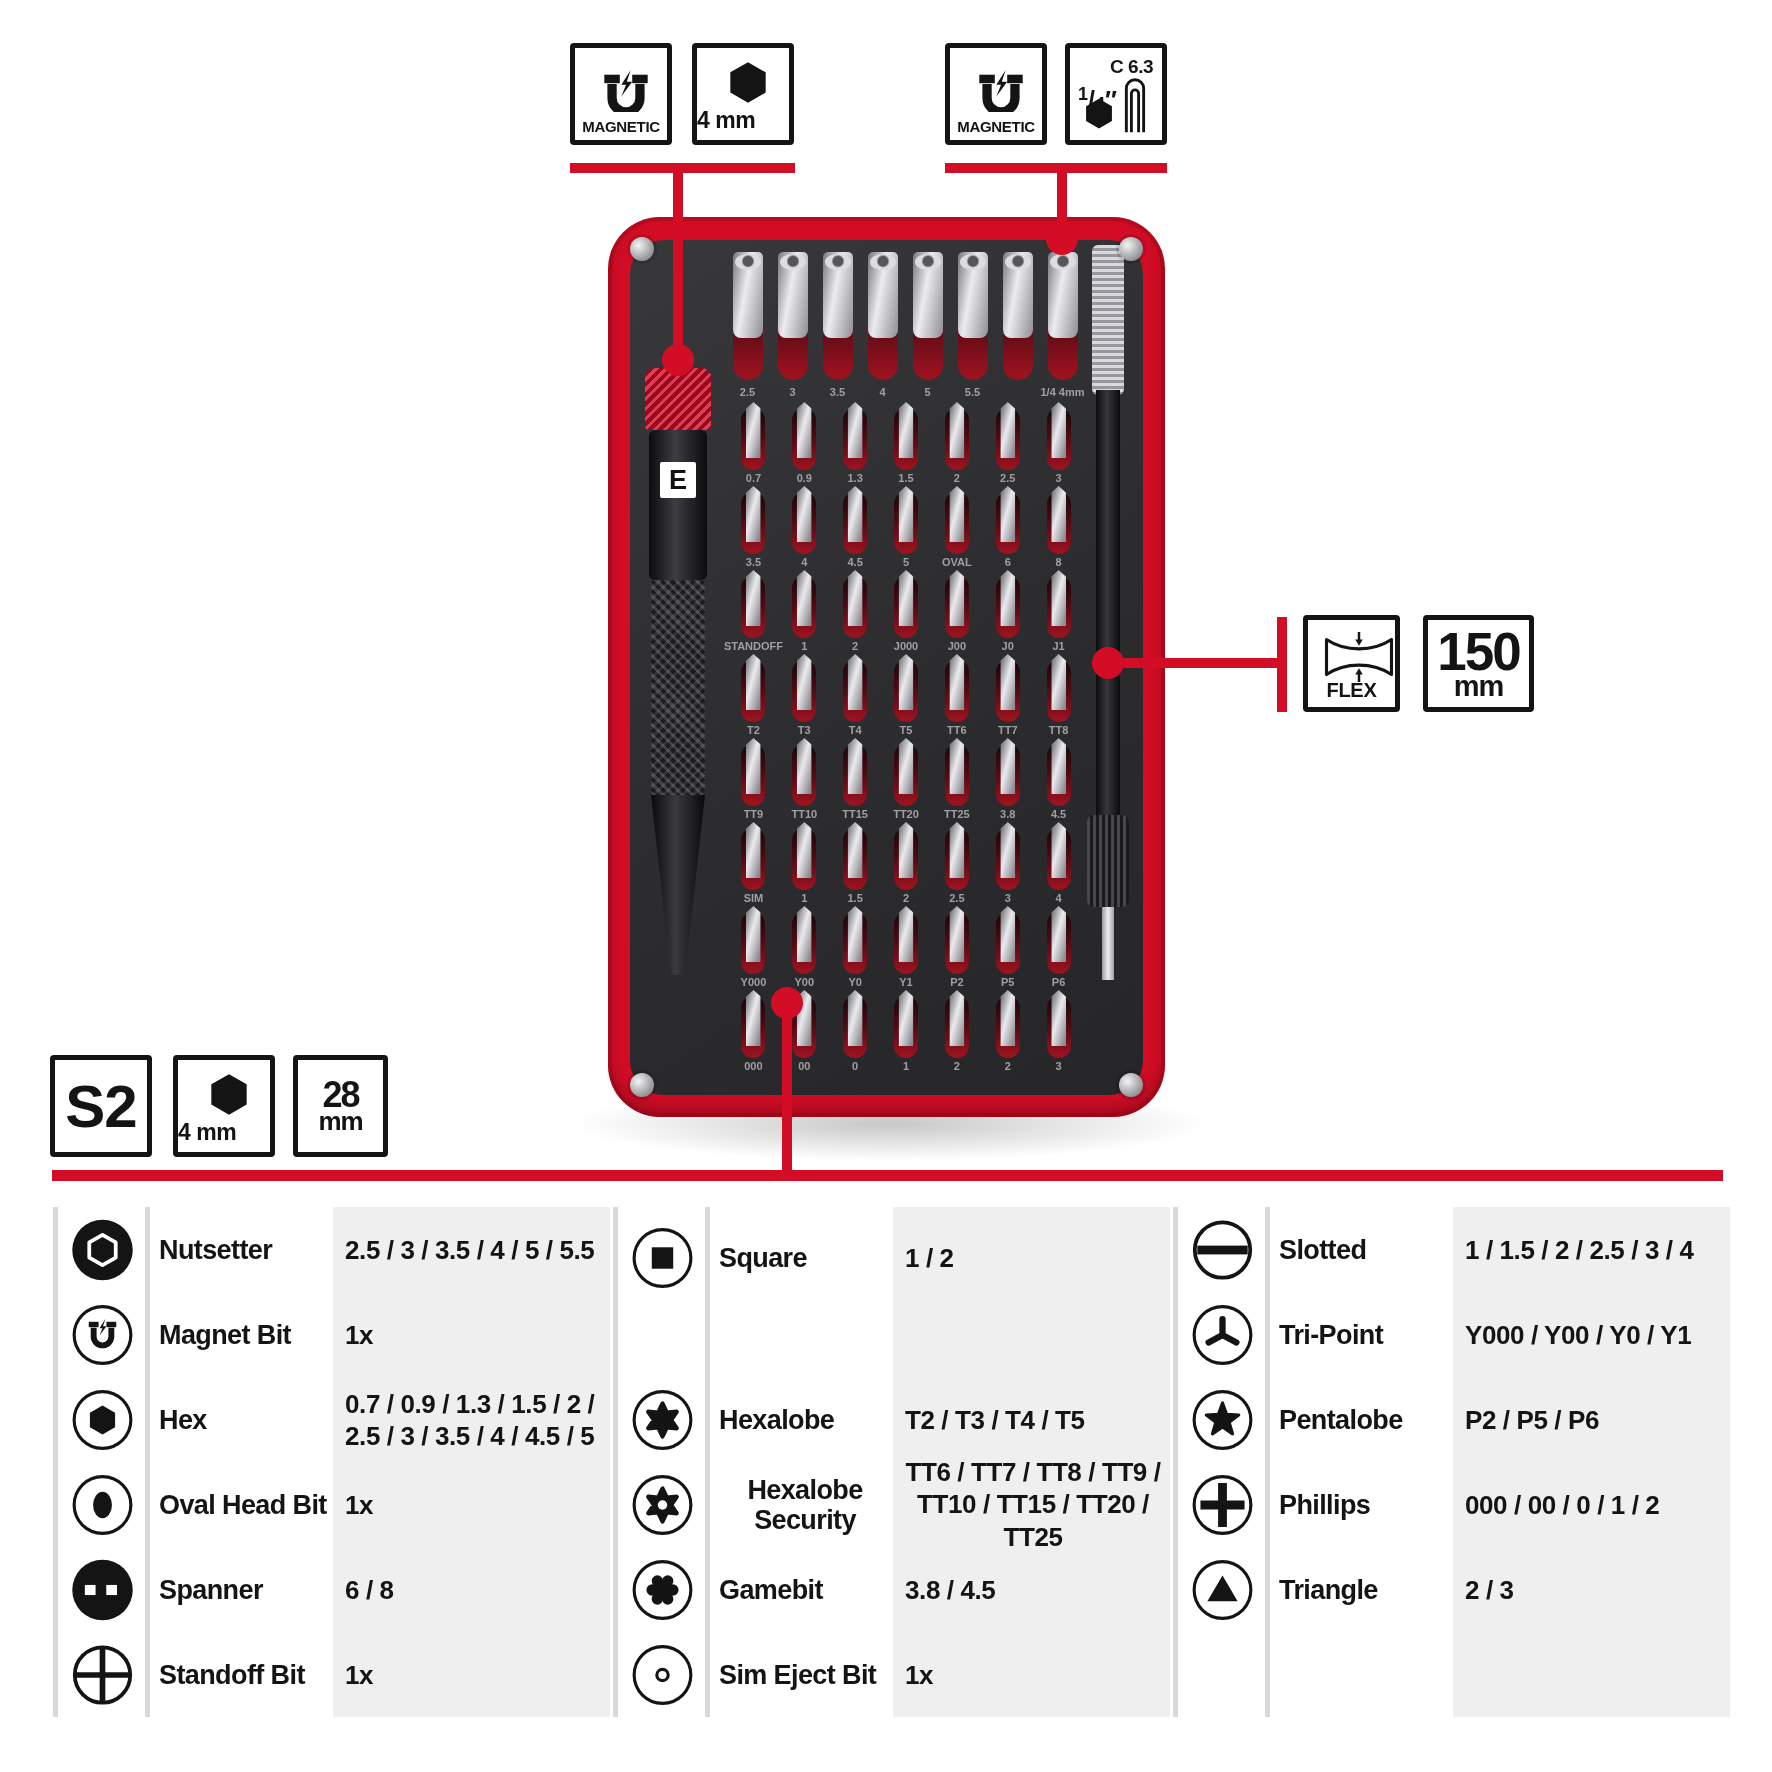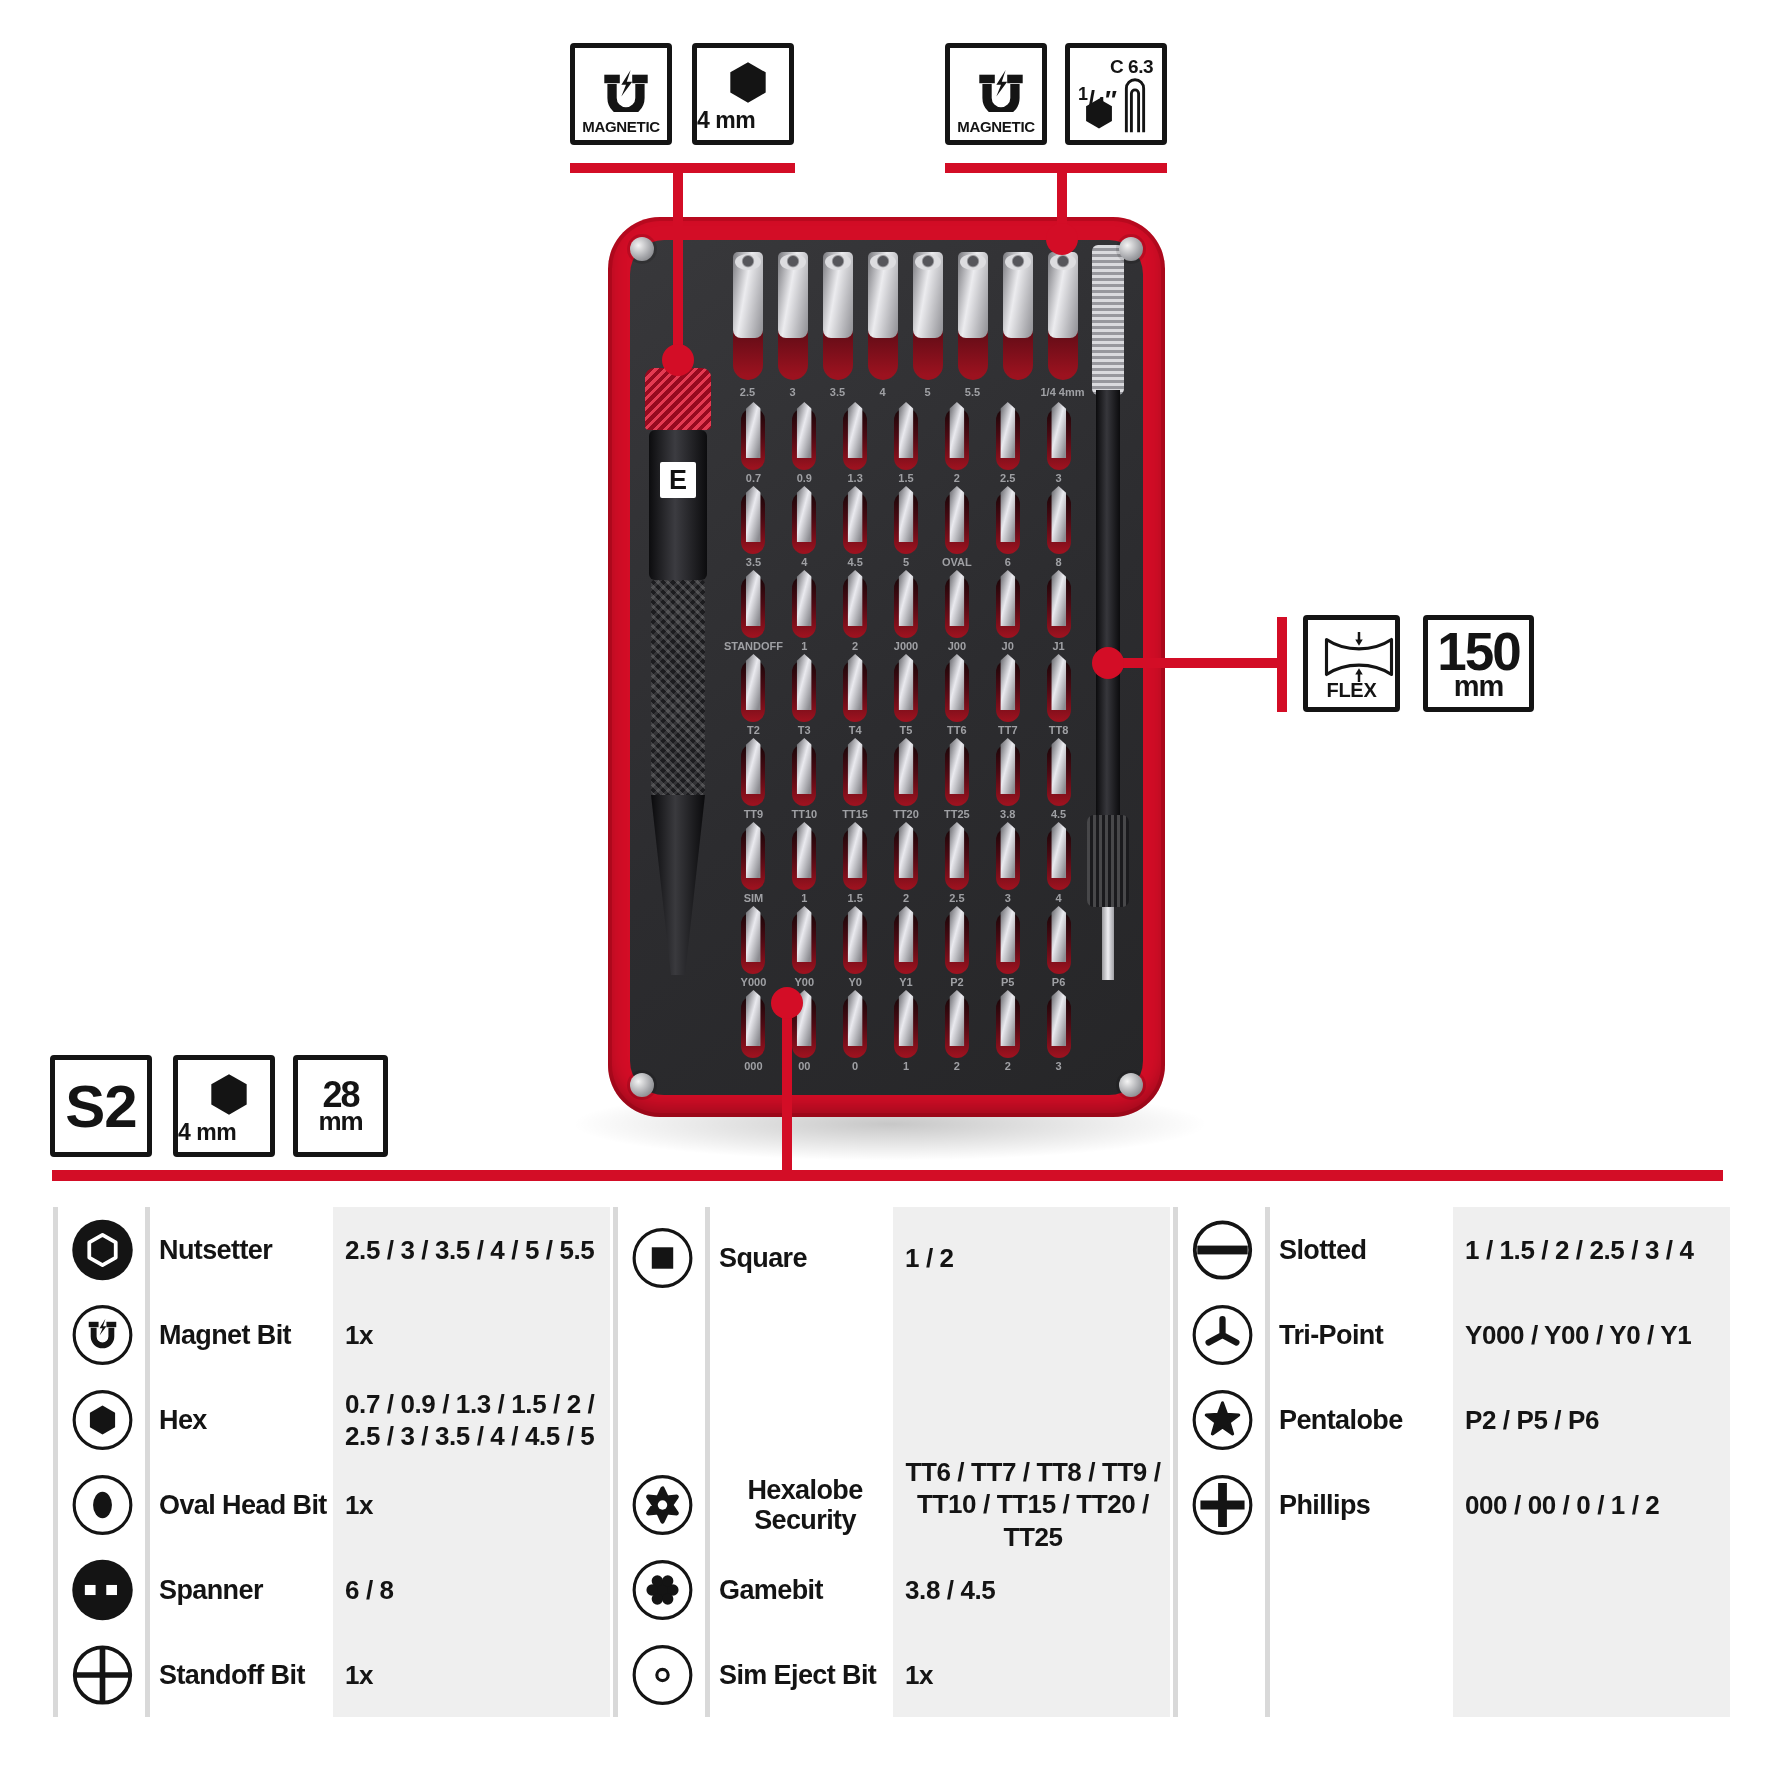--- a/index.html
+++ b/index.html
@@ -663,20 +663,30 @@
         <div class="lrow" style="top: 8px; padding-left: 36px;">
           <div class="licon">
             <svg viewBox="0 0 100 100" xmlns="http://www.w3.org/2000/svg">
               <circle cx="50" cy="50" r="45" fill="#fff" stroke="#141414" stroke-width="5"></circle>
               <rect x="33" y="33" width="34" height="34" fill="#141414"></rect>
             </svg>
           </div>
           <div class="llabel">Square</div>
           <div class="lval">1 / 2</div>
         </div>
+        <div class="lrow" style="top: 170px;">
+          <div class="licon">
+            <svg viewBox="0 0 100 100" xmlns="http://www.w3.org/2000/svg">
+              <circle cx="50" cy="50" r="45" fill="#fff" stroke="#141414" stroke-width="5"></circle>
+              <polygon points="50,24 43.3,38.3 27.5,37 36.5,50 27.5,63 43.3,61.7 50,76 56.8,61.7 72.5,63 63.5,50 72.5,37 56.8,38.3" fill="#141414" stroke="#141414" stroke-width="7" stroke-linejoin="round"></polygon>
+            </svg>
+          </div>
+          <div class="llabel">Hexalobe</div>
+          <div class="lval">T2 / T3 / T4 / T5</div>
+        </div>
         <div class="lrow" style="top: 255px; text-align: center;">
           <div class="licon">
             <svg viewBox="0 0 100 100" xmlns="http://www.w3.org/2000/svg">
               <circle cx="50" cy="50" r="45" fill="#fff" stroke="#141414" stroke-width="5"></circle>
               <polygon points="50,24 43.3,38.3 27.5,37 36.5,50 27.5,63 43.3,61.7 50,76 56.8,61.7 72.5,63 63.5,50 72.5,37 56.8,38.3" fill="#141414" stroke="#141414" stroke-width="7" stroke-linejoin="round"></polygon>
               <circle cx="50" cy="50" r="7.5" fill="#fff"></circle>
             </svg>
           </div>
           <div class="llabel">Hexalobe Security</div>
           <div class="lval">TT6 / TT7 / TT8 / TT9 /
@@ -749,15 +759,25 @@
         <div class="lrow" style="top: 255px;">
           <div class="licon">
             <svg viewBox="0 0 100 100" xmlns="http://www.w3.org/2000/svg">
               <circle cx="50" cy="50" r="45" fill="#fff" stroke="#141414" stroke-width="5"></circle>
               <path d="M15 50 H85 M50 15 V85" stroke="#141414" stroke-width="14"></path>
             </svg>
           </div>
           <div class="llabel">Phillips</div>
           <div class="lval">000 / 00 / 0 / 1 / 2</div>
         </div>
+        <div class="lrow" style="top: 340px;">
+          <div class="licon">
+            <svg viewBox="0 0 100 100" xmlns="http://www.w3.org/2000/svg">
+              <circle cx="50" cy="50" r="45" fill="#fff" stroke="#141414" stroke-width="5"></circle>
+              <polygon points="50,27 74,68 26,68" fill="#141414"></polygon>
+            </svg>
+          </div>
+          <div class="llabel">Triangle</div>
+          <div class="lval">2 / 3</div>
+        </div>
       </div>
   </div>
 </div>
 
 </body></html>

